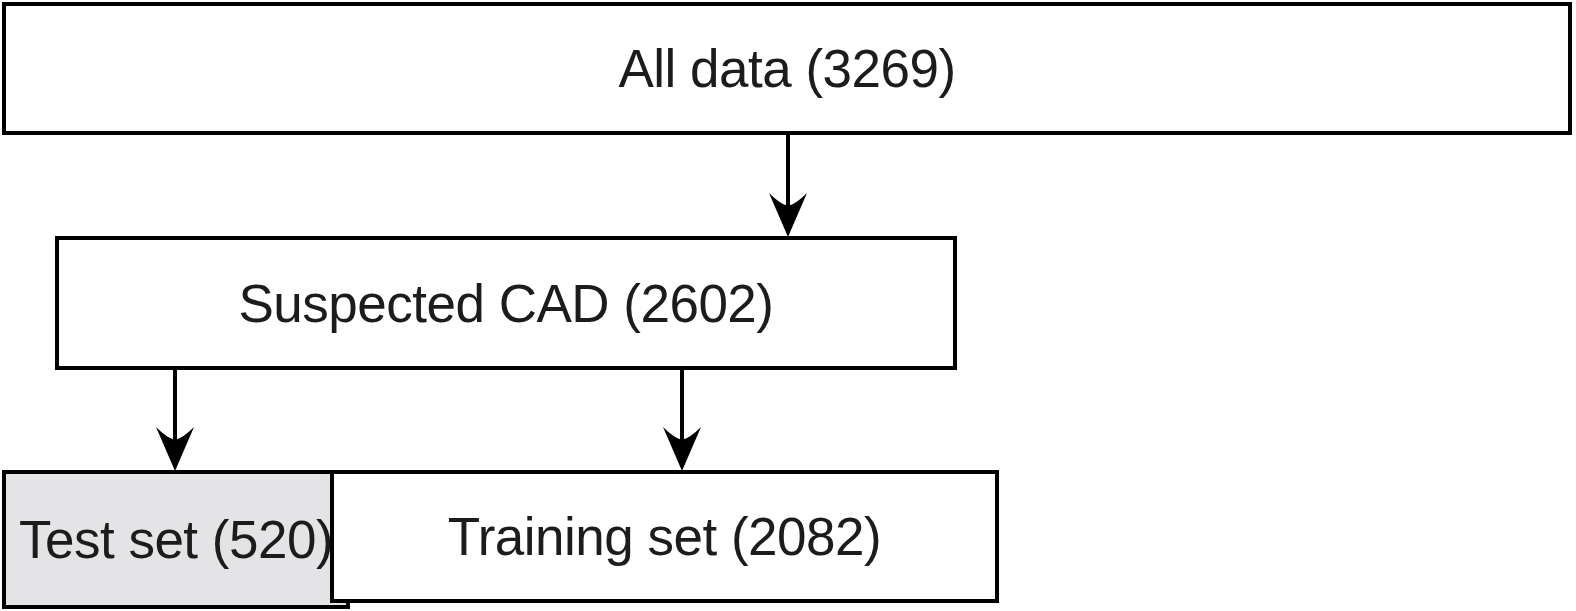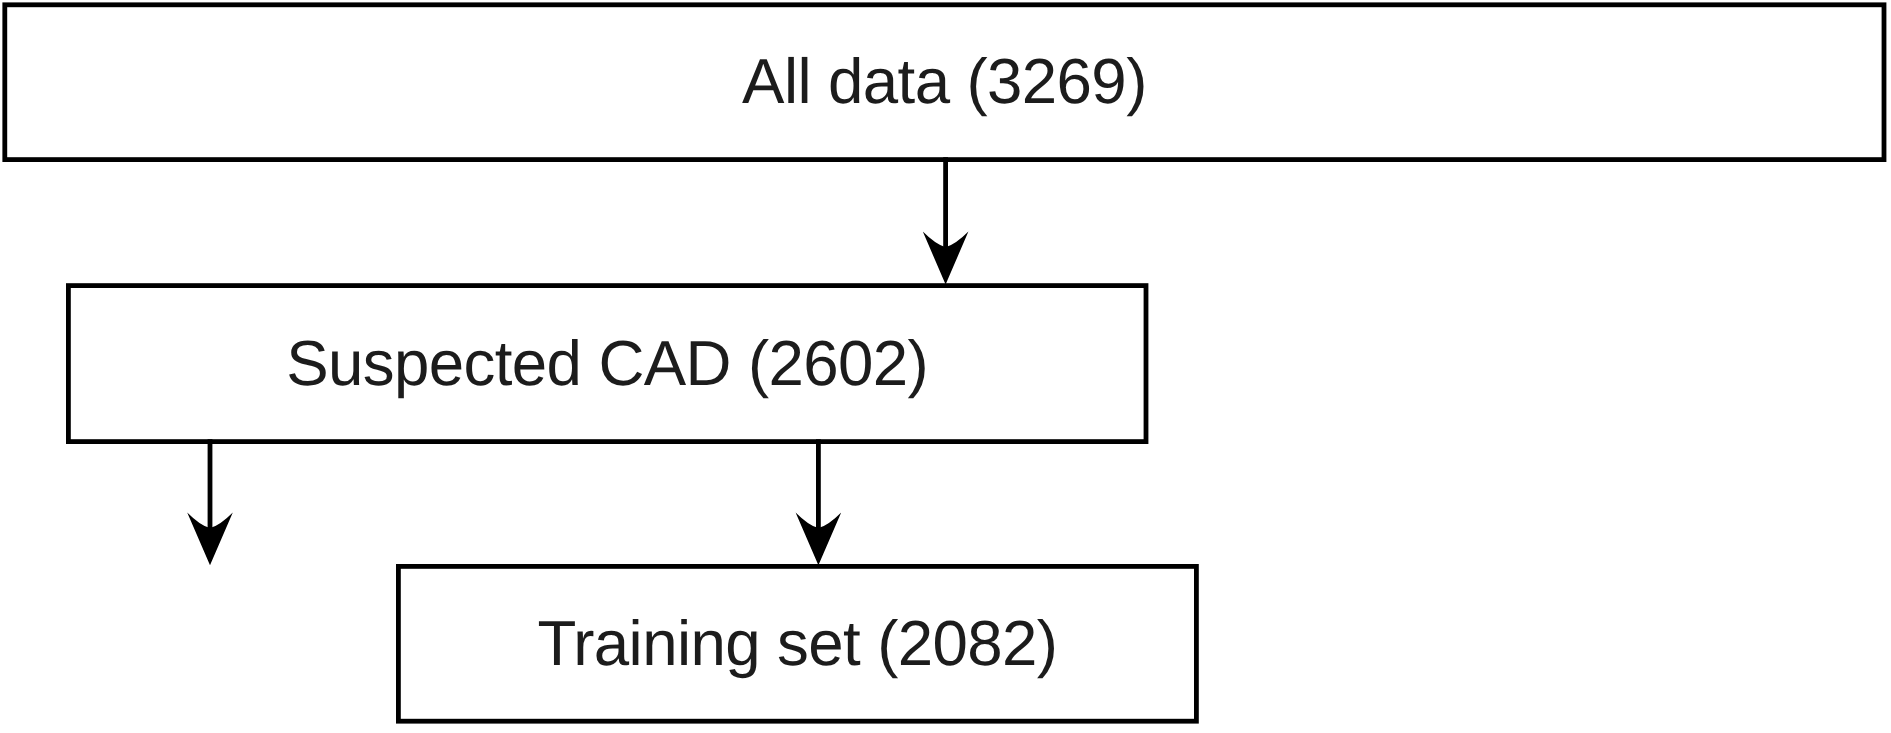--- a/index.html
+++ b/index.html
@@ -49,20 +49,23 @@
 
   <div class="node" id="box-all">
     <span>All data (3269)</span>
   </div>
 
   <div class="node" id="box-susp">
     <span>Suspected CAD (2602)</span>
   </div>
 
 
+  <div class="node highlight" id="box-test">
+    <span>Test set (520)</span>
+  </div>
 
   <div class="node" id="box-train">
     <span>Training set (2082)</span>
   </div>
 
   <svg class="edges-layer" viewBox="0 0 1576 611" xmlns="http://www.w3.org/2000/svg">
 
     <g>
       <line x1="788" y1="131" x2="788" y2="210"></line>
       <path d="M788 237 L769 193 Q780 204 788 206 Q796 204 807 193 Z"></path>

